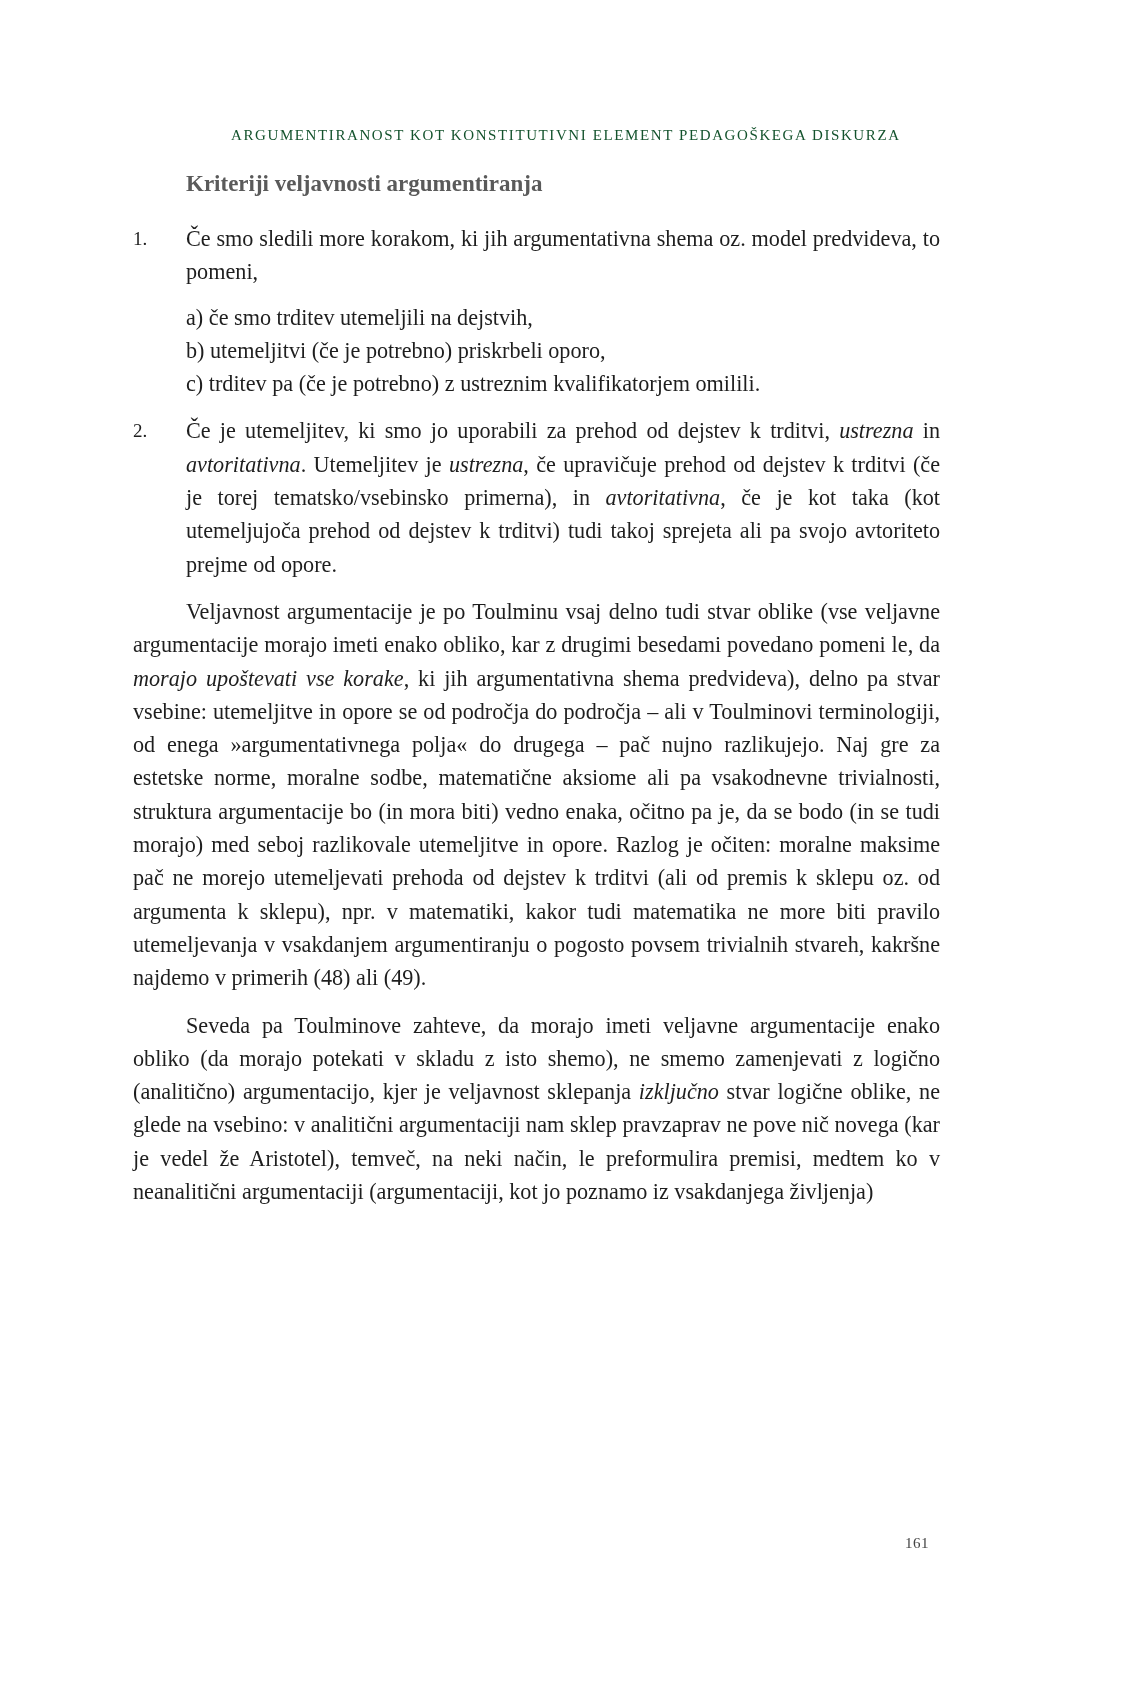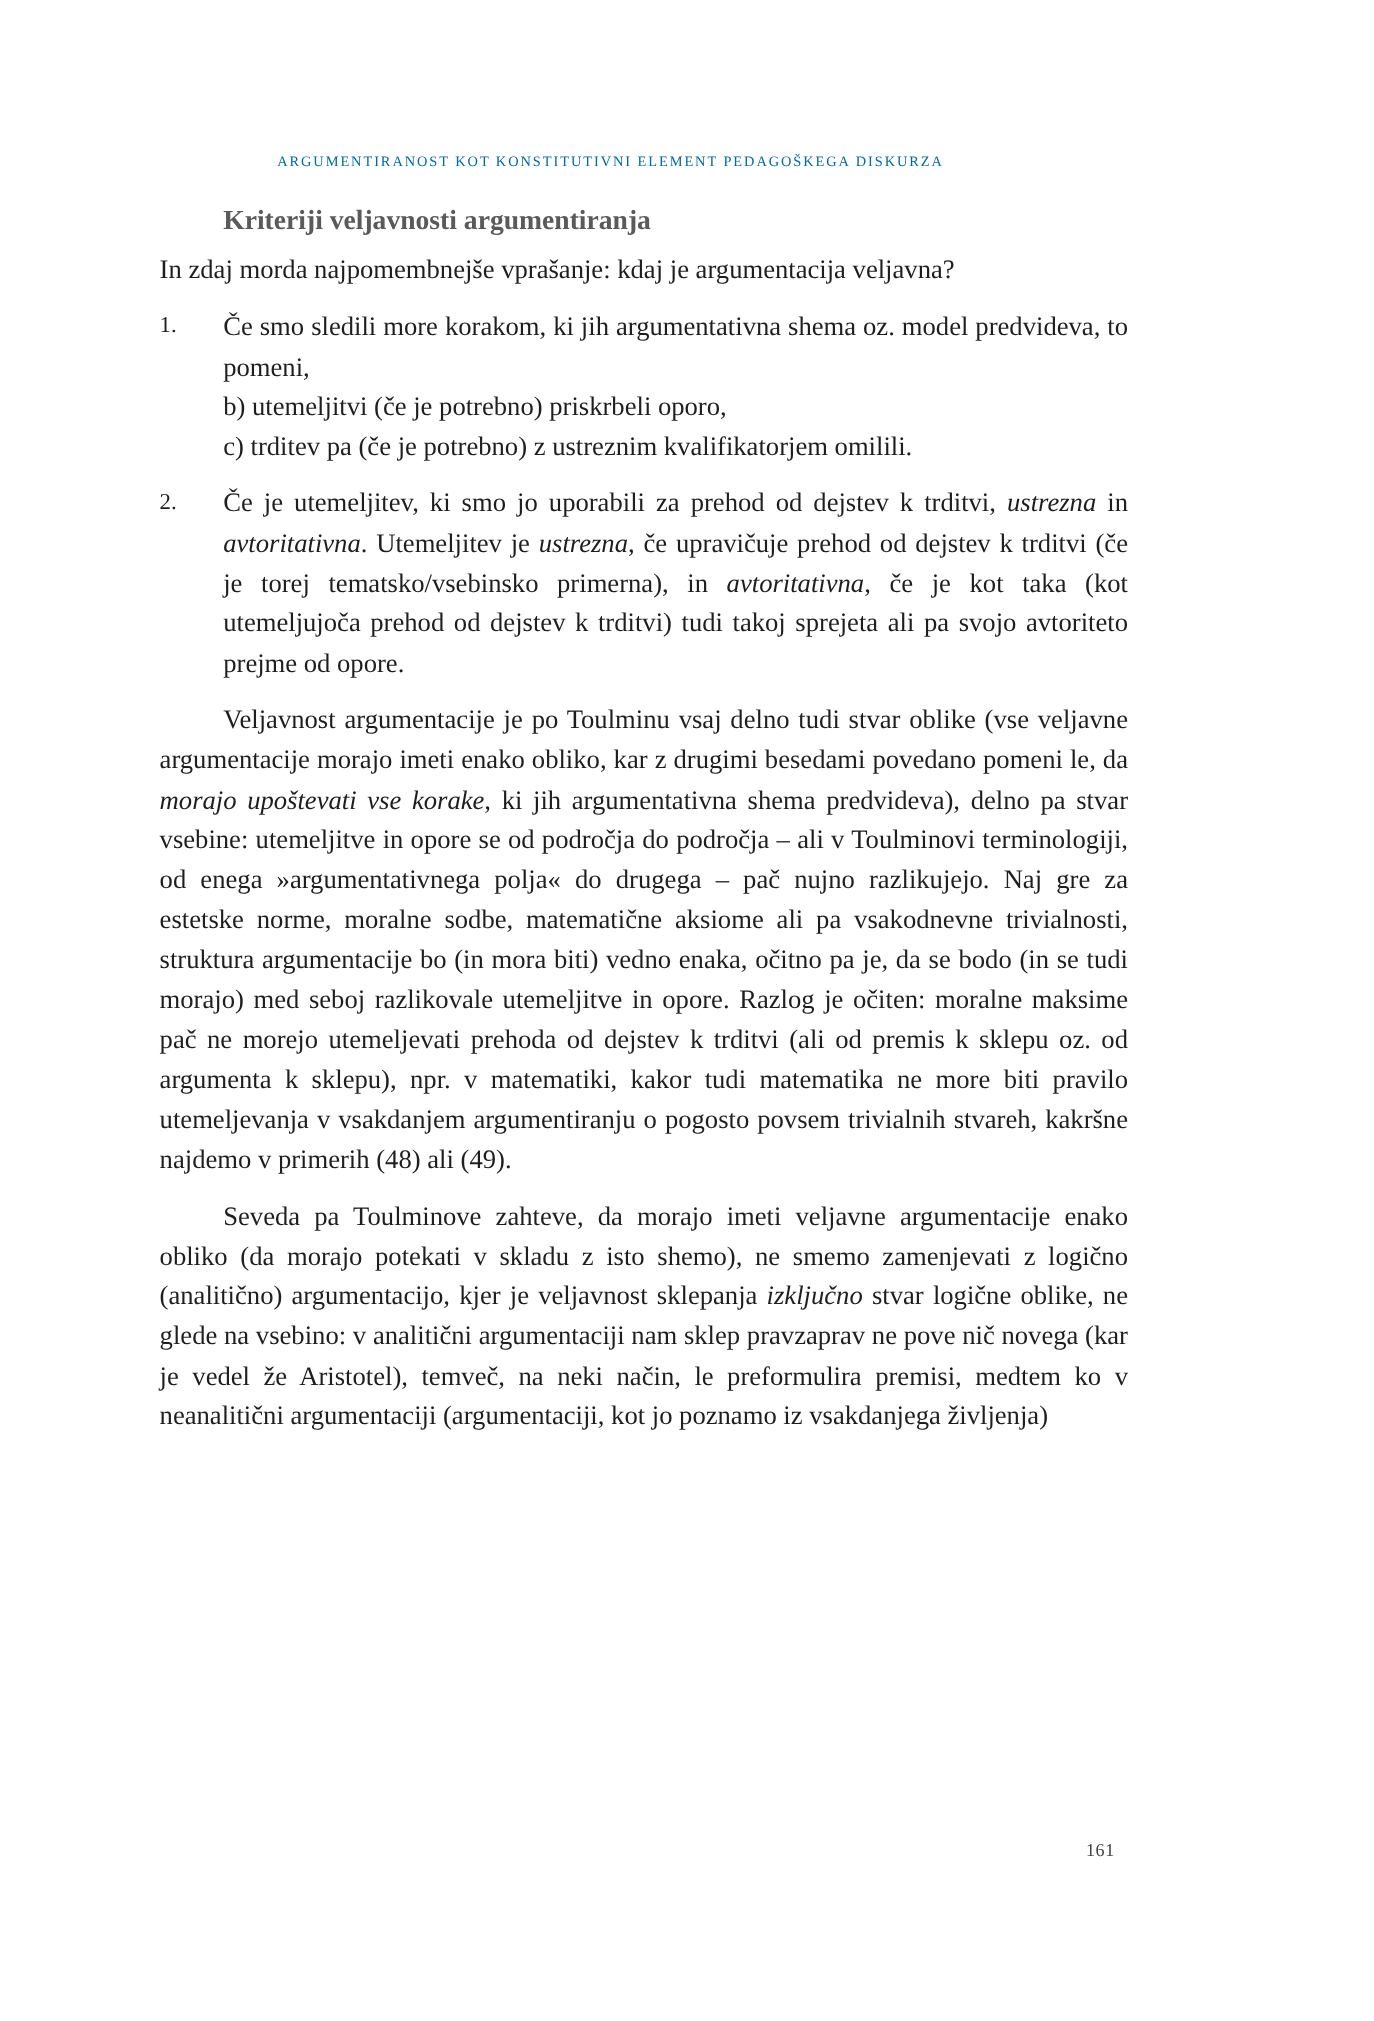--- a/index.html
+++ b/index.html
@@ -19,23 +19,23 @@
       position: absolute;
       left: 133px;
       top: 0;
       width: 807px;
     }
     .running-head {
       position: absolute;
       top: 127px;
       left: 98px;
       width: 700px;
-      font-size: 12px;
+      font-size: 15px;
       letter-spacing: 1.6px;
-      color: #0369a1;
+      color: #14532d;
       white-space: nowrap;
     }
     .section-heading {
       position: absolute;
       top: 171px;
       left: 53px;
       font-size: 23px;
       font-weight: bold;
       color: #5a5a5a;
       white-space: nowrap;
@@ -85,26 +85,26 @@
   </style>
 </head>
 <body>
 
 <div class="page">
   <div class="running-head">ARGUMENTIRANOST KOT KONSTITUTIVNI ELEMENT PEDAGOŠKEGA DISKURZA</div>
 
   <div class="section-heading">Kriteriji veljavnosti argumentiranja</div>
 
   <div class="body-text">
-    <p>In zdaj morda najpomembnejše vprašanje: kdaj je argumentacija veljavna?</p>
 
     <div class="num-item">
       <span class="num">1.</span>
       <p>Če smo sledili more korakom, ki jih argumentativna shema oz. model predvideva, to pomeni,</p>
     </div>
+    <p class="sub-item sub-first">a) če smo trditev utemeljili na dejstvih,</p>
     <p class="sub-item">b) utemeljitvi (če je potrebno) priskrbeli oporo,</p>
     <p class="sub-item">c) trditev pa (če je potrebno) z ustreznim kvalifikatorjem omilili.</p>
 
     <div class="num-item">
       <span class="num">2.</span>
       <p><span>Če je utemeljitev, ki smo jo uporabili za prehod od dejstev k trditvi, </span><em>ustrezna</em><span> in </span><em>avtoritativna</em><span>. Utemeljitev je </span><em>ustrezna</em><span>, če upravičuje prehod od dejstev k trditvi (če je torej tematsko/vsebinsko primerna), in </span><em>avtoritativna</em><span>, če je kot taka (kot utemeljujoča prehod od dejstev k trditvi) tudi takoj sprejeta ali pa svojo avtoriteto prejme od opore.</span></p>
     </div>
 
     <p class="indent para-gap"><span>Veljavnost argumentacije je po Toulminu vsaj delno tudi stvar oblike (vse veljavne argumentacije morajo imeti enako obliko, kar z drugimi besedami povedano pomeni le, da </span><em>morajo upoštevati vse korake</em><span>, ki jih argumentativna shema predvideva), delno pa stvar vsebine: utemeljitve in opore se od področja do področja – ali v Toulminovi terminologiji, od enega »argumentativnega polja« do drugega – pač nujno razlikujejo. Naj gre za estetske norme, moralne sodbe, matematične aksiome ali pa vsakodnevne trivialnosti, struktura argumentacije bo (in mora biti) vedno enaka, očitno pa je, da se bodo (in se tudi morajo) med seboj razlikovale utemeljitve in opore. Razlog je očiten: moralne maksime pač ne morejo utemeljevati prehoda od dejstev k trditvi (ali od premis k sklepu oz. od argumenta k sklepu), npr. v matematiki, kakor tudi matematika ne more biti pravilo utemeljevanja v vsakdanjem argumentiranju o pogosto povsem trivialnih stvareh, kakršne najdemo v primerih (48) ali (49).</span></p>
     <p class="indent para-gap"><span>Seveda pa Toulminove zahteve, da morajo imeti veljavne argumentacije enako obliko (da morajo potekati v skladu z isto shemo), ne smemo zamenjevati z logično (analitično) argumentacijo, kjer je veljavnost sklepanja </span><em>izključno</em><span> stvar logične oblike, ne glede na vsebino: v analitični argumentaciji nam sklep pravzaprav ne pove nič novega (kar je vedel že Aristotel), temveč, na neki način, le preformulira premisi, medtem ko v neanalitični argumentaciji (argumentaciji, kot jo poznamo iz vsakdanjega življenja)</span></p>

